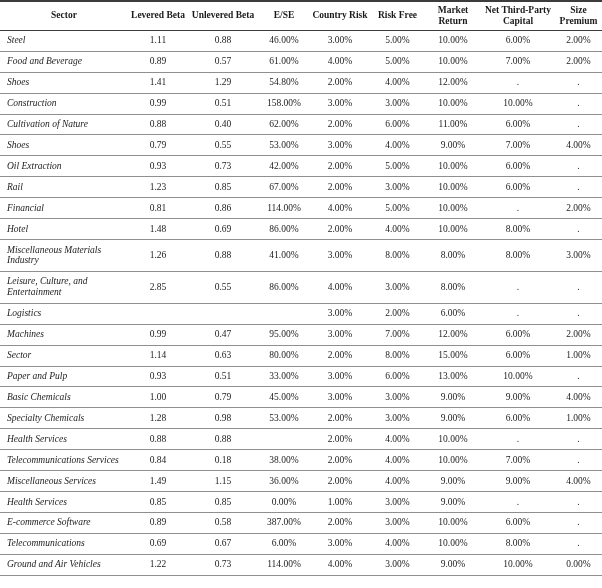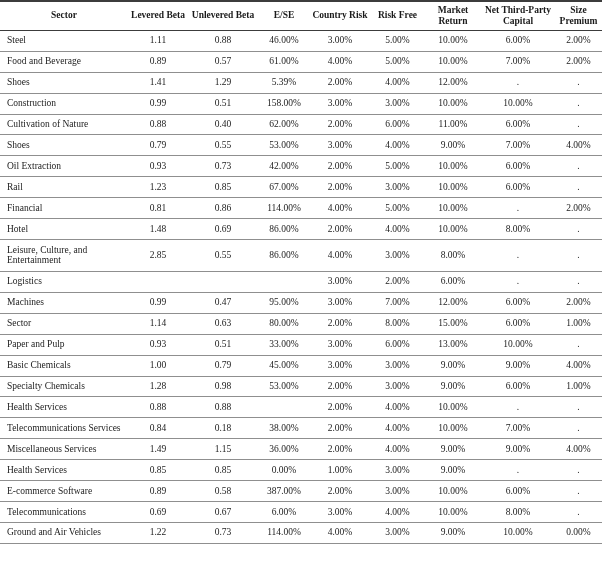--- a/index.html
+++ b/index.html
@@ -52,20 +52,21 @@
     vertical-align: middle;
     padding: 4.5px 2px;
     line-height: 1.15;
     border-bottom: 1px solid #8f8f8f;
     color: #222222;
   }
   tbody td.sector {
     text-align: left;
     padding-left: 7px;
     padding-right: 4px;
+    font-style: italic;
   }
 </style>
 </head>
 <body>
 
 <div class="table-wrap">
   <table>
     <colgroup>
       <col class="c-sector">
       <col class="c-lev">
@@ -110,21 +111,21 @@
           <td>4.00%</td>
           <td>5.00%</td>
           <td>10.00%</td>
           <td>7.00%</td>
           <td>2.00%</td>
         </tr>
         <tr>
           <td class="sector">Shoes</td>
           <td>1.41</td>
           <td>1.29</td>
-          <td>5.39%</td>
+          <td>54.80%</td>
           <td>2.00%</td>
           <td>4.00%</td>
           <td>12.00%</td>
           <td>.</td>
           <td>.</td>
         </tr>
         <tr>
           <td class="sector">Construction</td>
           <td>0.99</td>
           <td>0.51</td>
@@ -193,20 +194,31 @@
         <tr>
           <td class="sector">Hotel</td>
           <td>1.48</td>
           <td>0.69</td>
           <td>86.00%</td>
           <td>2.00%</td>
           <td>4.00%</td>
           <td>10.00%</td>
           <td>8.00%</td>
           <td>.</td>
+        </tr>
+        <tr>
+          <td class="sector">Miscellaneous Materials Industry</td>
+          <td>1.26</td>
+          <td>0.88</td>
+          <td>41.00%</td>
+          <td>3.00%</td>
+          <td>8.00%</td>
+          <td>8.00%</td>
+          <td>8.00%</td>
+          <td>3.00%</td>
         </tr>
         <tr>
           <td class="sector">Leisure, Culture, and Entertainment</td>
           <td>2.85</td>
           <td>0.55</td>
           <td>86.00%</td>
           <td>4.00%</td>
           <td>3.00%</td>
           <td>8.00%</td>
           <td>.</td>

